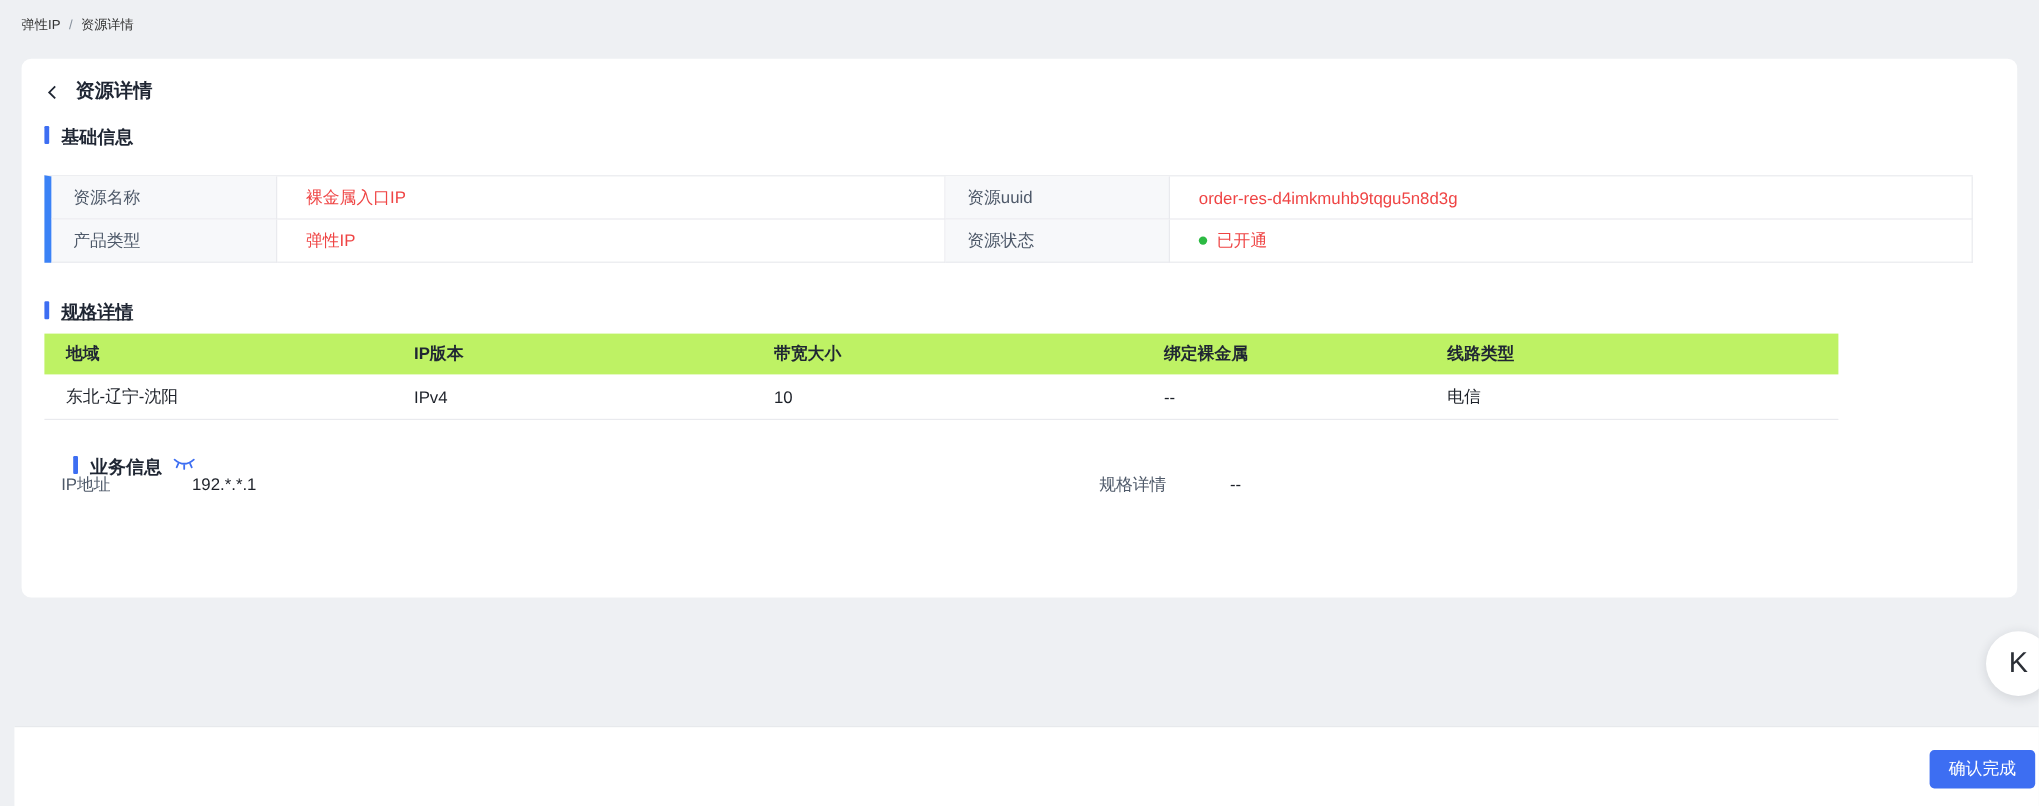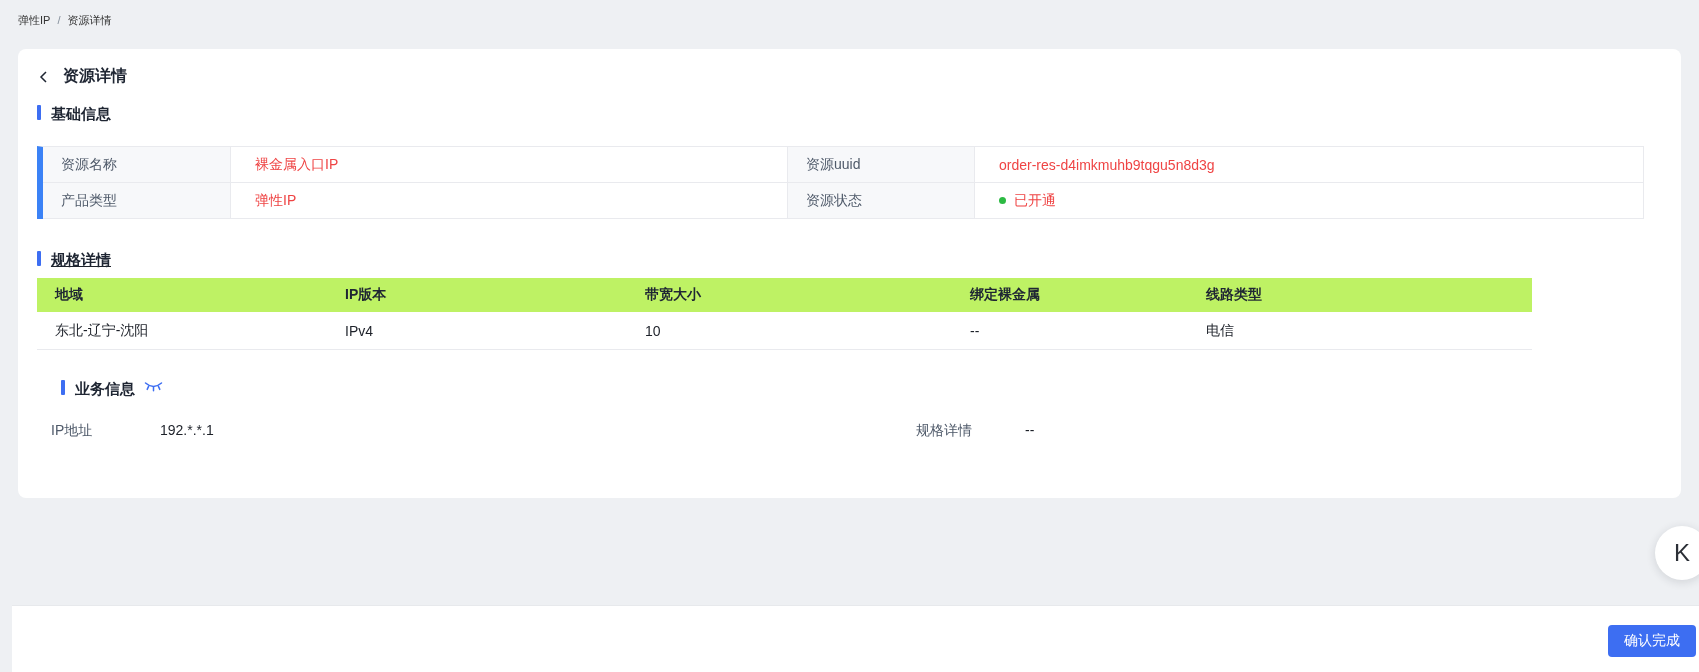--- a/index.html
+++ b/index.html
@@ -56,21 +56,21 @@
   .spec-table { margin-top: 11px; width: 1495px; }
   .spec-grid { display: grid; grid-template-columns: 290px 300px 325px 236px 1fr; }
   .spec-head { background: #bef264; height: 34px; }
   .spec-head .spec-cell { font-weight: bold; color: #1f2633; }
   .spec-row { height: 38px; border-bottom: 1px solid #e9eaee; }
   .spec-cell { display: flex; align-items: center; padding-left: 18px; font-size: 14px; }
 
   
   .eye-btn { margin-left: 9px; display: flex; align-items: center; cursor: pointer; }
   .biz-grid {
-    margin-top: 27px; margin-left: 14px;
+    margin-left: 14px;
     display: grid; grid-template-columns: 865px 1fr; row-gap: 29px;
   }
   .biz-field { display: flex; align-items: flex-start; line-height: 14px; }
   .biz-label { color: #4e5969; flex: 0 0 109px; }
   .biz-label.narrow { flex: 0 0 100px; }
   .biz-value { color: #1d2129; }
 
   
   .float-k {
     position: absolute; left: 1655px; top: 526px;

